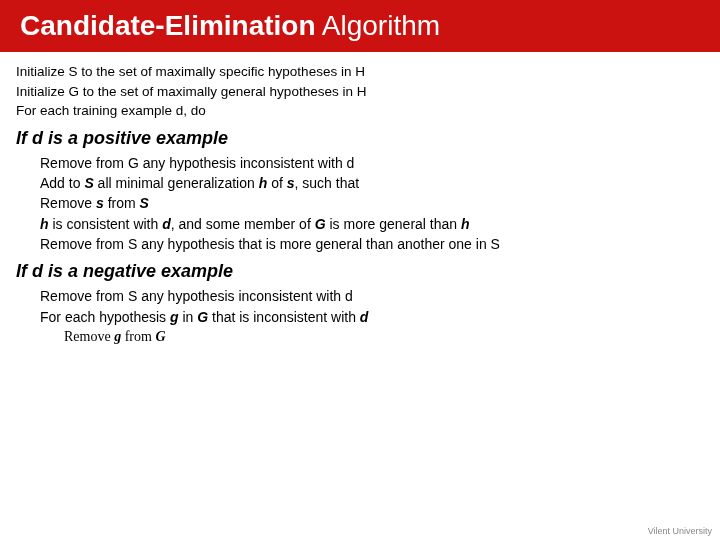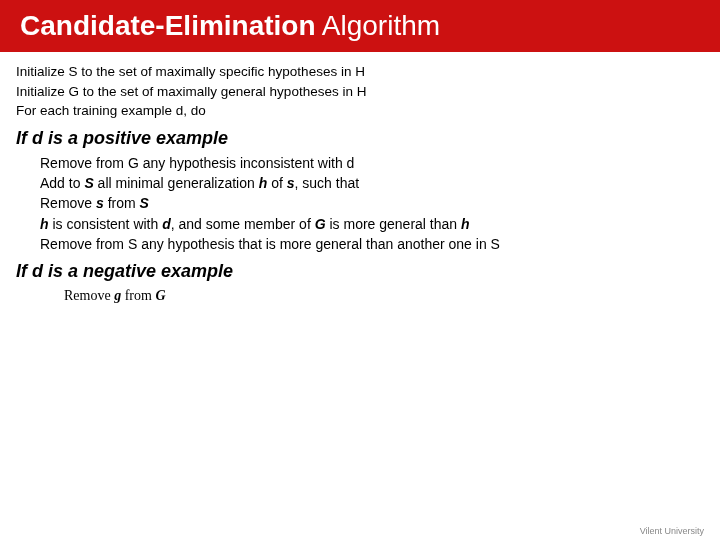--- a/index.html
+++ b/index.html
@@ -45,21 +45,21 @@
       padding-left: 48px;
       font-family: Liberation Serif, serif;
     }
     .bold-italic {
       font-weight: bold;
       font-style: italic;
     }
     .logo-area {
       position: absolute;
       bottom: 4px;
-      right: 16px;
+      right: 8px;
       font-size: 9px;
       color: #888;
       text-align: center;
       margin-top: 28px;
     }
   </style>
 </head>
 <body>
 
 <div>
@@ -103,21 +103,27 @@
   </div>
 
   <div class="indent1">
     <span>Remove from S any hypothesis that is more general than another one in S</span>
   </div>
 
   <div class="section-header-italic">
     <span>If d is a negative example</span>
   </div>
 
+  <div class="indent1">
+    <span>Remove from S any hypothesis inconsistent with d</span>
+  </div>
 
+  <div class="indent1">
+    <span>For each hypothesis </span><span class="bold-italic">g</span><span> in </span><span class="bold-italic">G</span><span> that is inconsistent with </span><span class="bold-italic">d</span>
+  </div>
 
   <div class="indent2">
     <span>Remove </span><span class="bold-italic">g</span><span> from </span><span class="bold-italic">G</span>
   </div>
 
 
 
 </div>
 
 <div class="logo-area">

